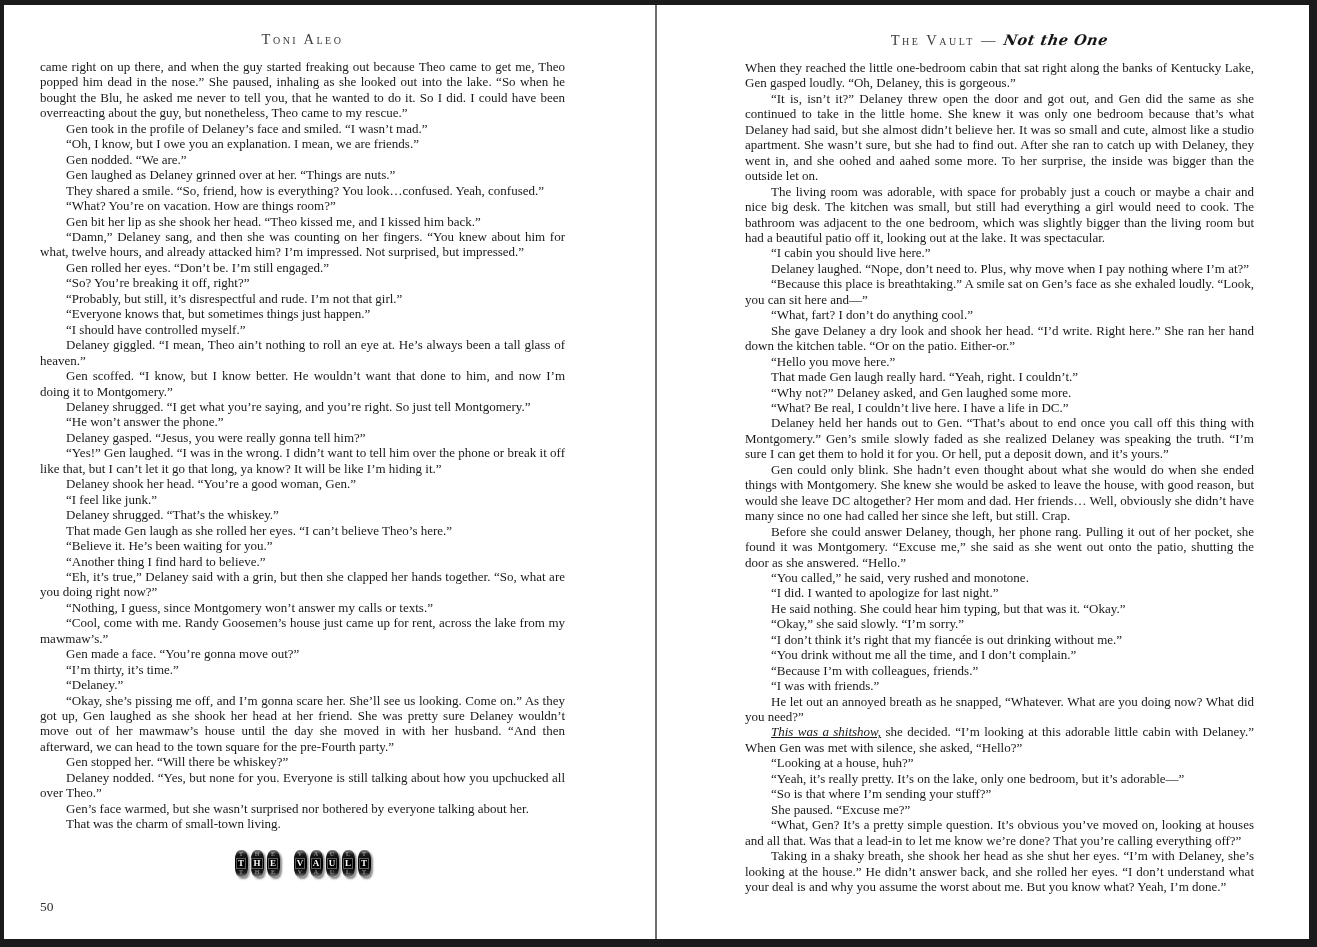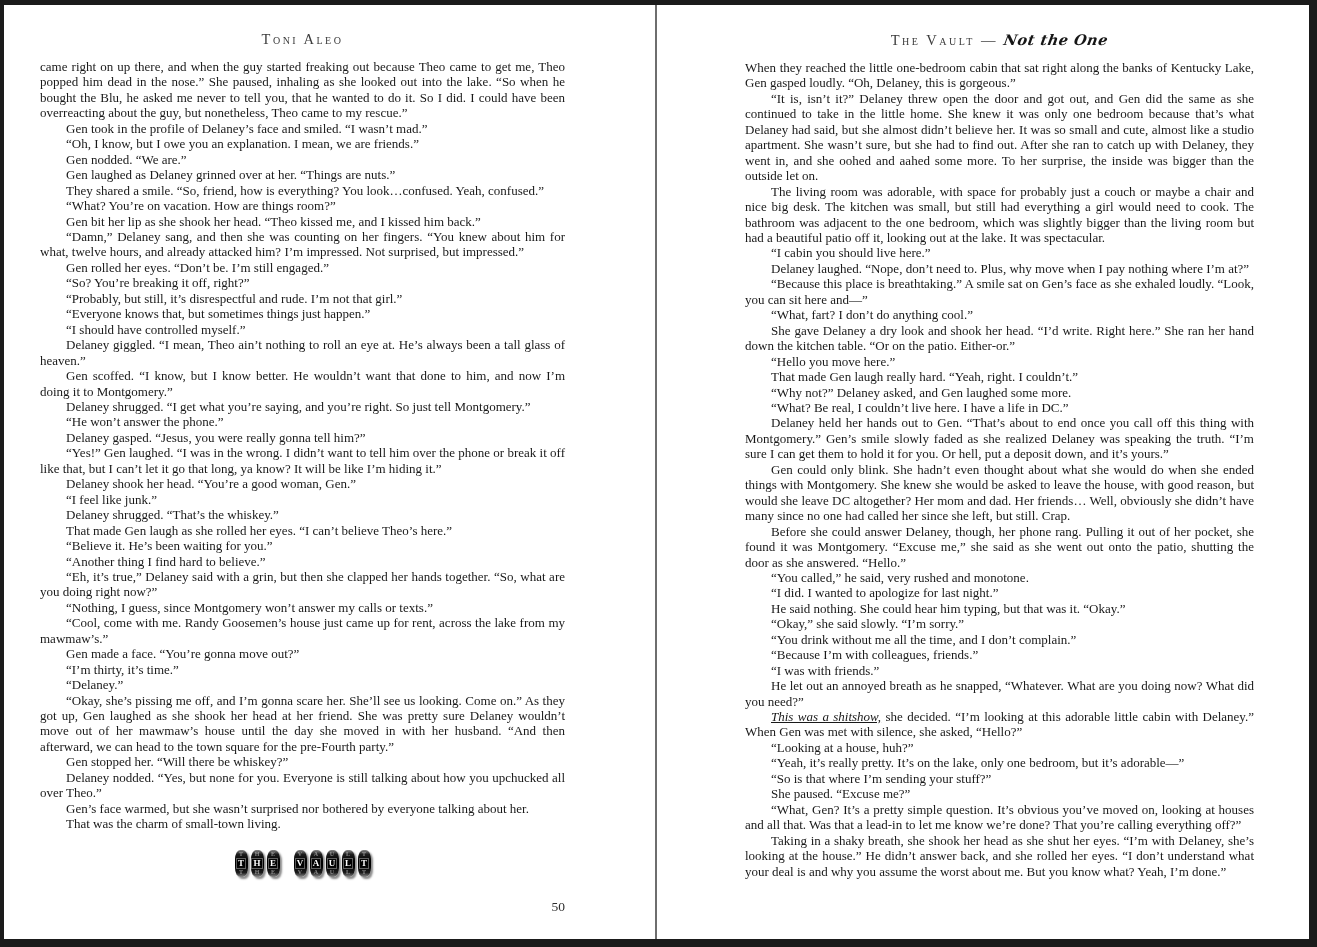--- a/index.html
+++ b/index.html
@@ -19,21 +19,21 @@
   .body-text .ital{font-style:italic;text-decoration:underline;}
   .ornament{display:flex;justify-content:center;align-items:center;gap:3px;margin-top:18px;}
   .ornament .word-gap{width:8px;}
   .dial{width:13px;height:27px;border-radius:5px/9px;display:flex;flex-direction:column;
         align-items:center;justify-content:center;color:#fff;
         background:linear-gradient(180deg,#8a8a8a 0%,#1d1d1d 16%,#000 42%,#000 58%,#1d1d1d 84%,#8f8f8f 100%);
         box-shadow:2px 2px 2px rgba(0,0,0,0.45);}
   .dial .ghost{font-size:6px;line-height:5px;opacity:0.45;font-weight:bold;}
   .dial .main{font-size:9px;line-height:9px;font-weight:bold;border:1px solid rgba(255,255,255,0.35);
               padding:0 1px;margin:1px 0;}
-  .folio{margin-top:auto;text-align:right;font-size:13.5px;color:#2e2e2e;padding-top:14px;}
+  .folio{margin-top:auto;text-align:left;font-size:13.5px;color:#2e2e2e;padding-top:14px;}
 </style>
 </head>
 <body>
 
 <div class="spread">
 
   <div class="page page-left">
     <div class="page-header">Toni Aleo</div>
     <div class="body-text">
         <p class="noindent"><span>came right on up there, and when the guy started freaking out because Theo came to get me, Theo popped him dead in the nose.” She paused, inhaling as she looked out into the lake. “So when he bought the Blu, he asked me never to tell you, that he wanted to do it. So I did. I could have been overreacting about the guy, but nonetheless, Theo came to my rescue.”</span></p>
@@ -137,20 +137,21 @@
         <p><span>That made Gen laugh really hard. “Yeah, right. I couldn’t.”</span></p>
         <p><span>“Why not?” Delaney asked, and Gen laughed some more.</span></p>
         <p><span>“What? Be real, I couldn’t live here. I have a life in DC.”</span></p>
         <p><span>Delaney held her hands out to Gen. “That’s about to end once you call off this thing with Montgomery.” Gen’s smile slowly faded as she realized Delaney was speaking the truth. “I’m sure I can get them to hold it for you. Or hell, put a deposit down, and it’s yours.”</span></p>
         <p><span>Gen could only blink. She hadn’t even thought about what she would do when she ended things with Montgomery. She knew she would be asked to leave the house, with good reason, but would she leave DC altogether? Her mom and dad. Her friends… Well, obviously she didn’t have many since no one had called her since she left, but still. Crap.</span></p>
         <p><span>Before she could answer Delaney, though, her phone rang. Pulling it out of her pocket, she found it was Montgomery. “Excuse me,” she said as she went out onto the patio, shutting the door as she answered. “Hello.”</span></p>
         <p><span>“You called,” he said, very rushed and monotone.</span></p>
         <p><span>“I did. I wanted to apologize for last night.”</span></p>
         <p><span>He said nothing. She could hear him typing, but that was it. “Okay.”</span></p>
         <p><span>“Okay,” she said slowly. “I’m sorry.”</span></p>
+        <p><span>“I don’t think it’s right that my fiancée is out drinking without me.”</span></p>
         <p><span>“You drink without me all the time, and I don’t complain.”</span></p>
         <p><span>“Because I’m with colleagues, friends.”</span></p>
         <p><span>“I was with friends.”</span></p>
         <p><span>He let out an annoyed breath as he snapped, “Whatever. What are you doing now? What did you need?”</span></p>
         <p><span class="ital">This was a shitshow,</span><span> she decided. “I’m looking at this adorable little cabin with Delaney.” When Gen was met with silence, she asked, “Hello?”</span></p>
         <p><span>“Looking at a house, huh?”</span></p>
         <p><span>“Yeah, it’s really pretty. It’s on the lake, only one bedroom, but it’s adorable—”</span></p>
         <p><span>“So is that where I’m sending your stuff?”</span></p>
         <p><span>She paused. “Excuse me?”</span></p>
         <p><span>“What, Gen? It’s a pretty simple question. It’s obvious you’ve moved on, looking at houses and all that. Was that a lead-in to let me know we’re done? That you’re calling everything off?”</span></p>

